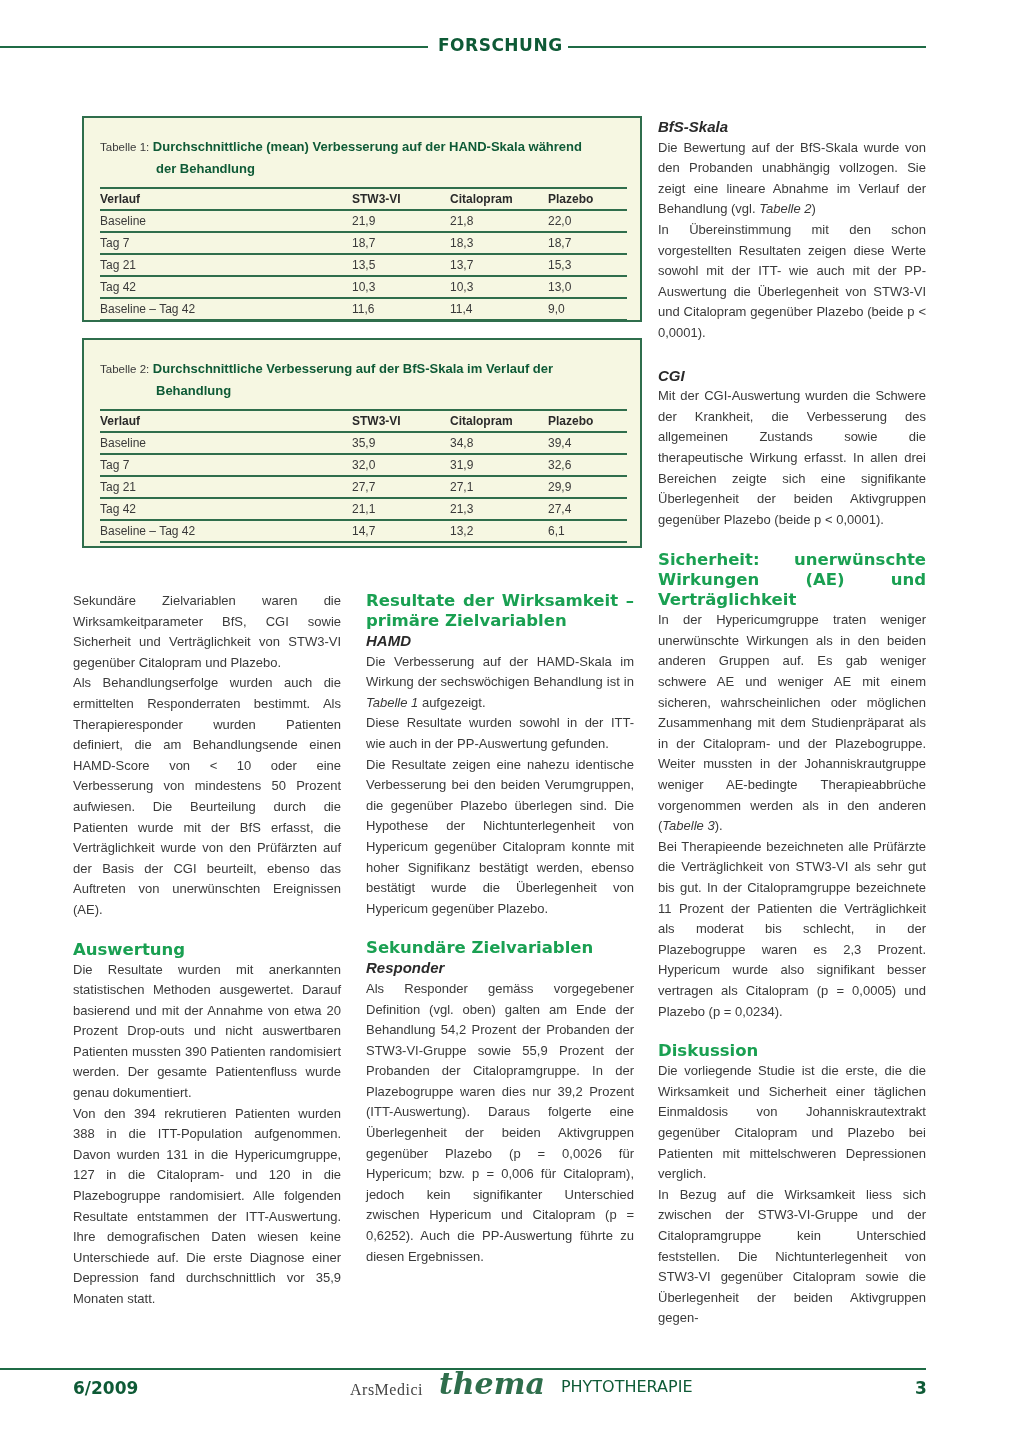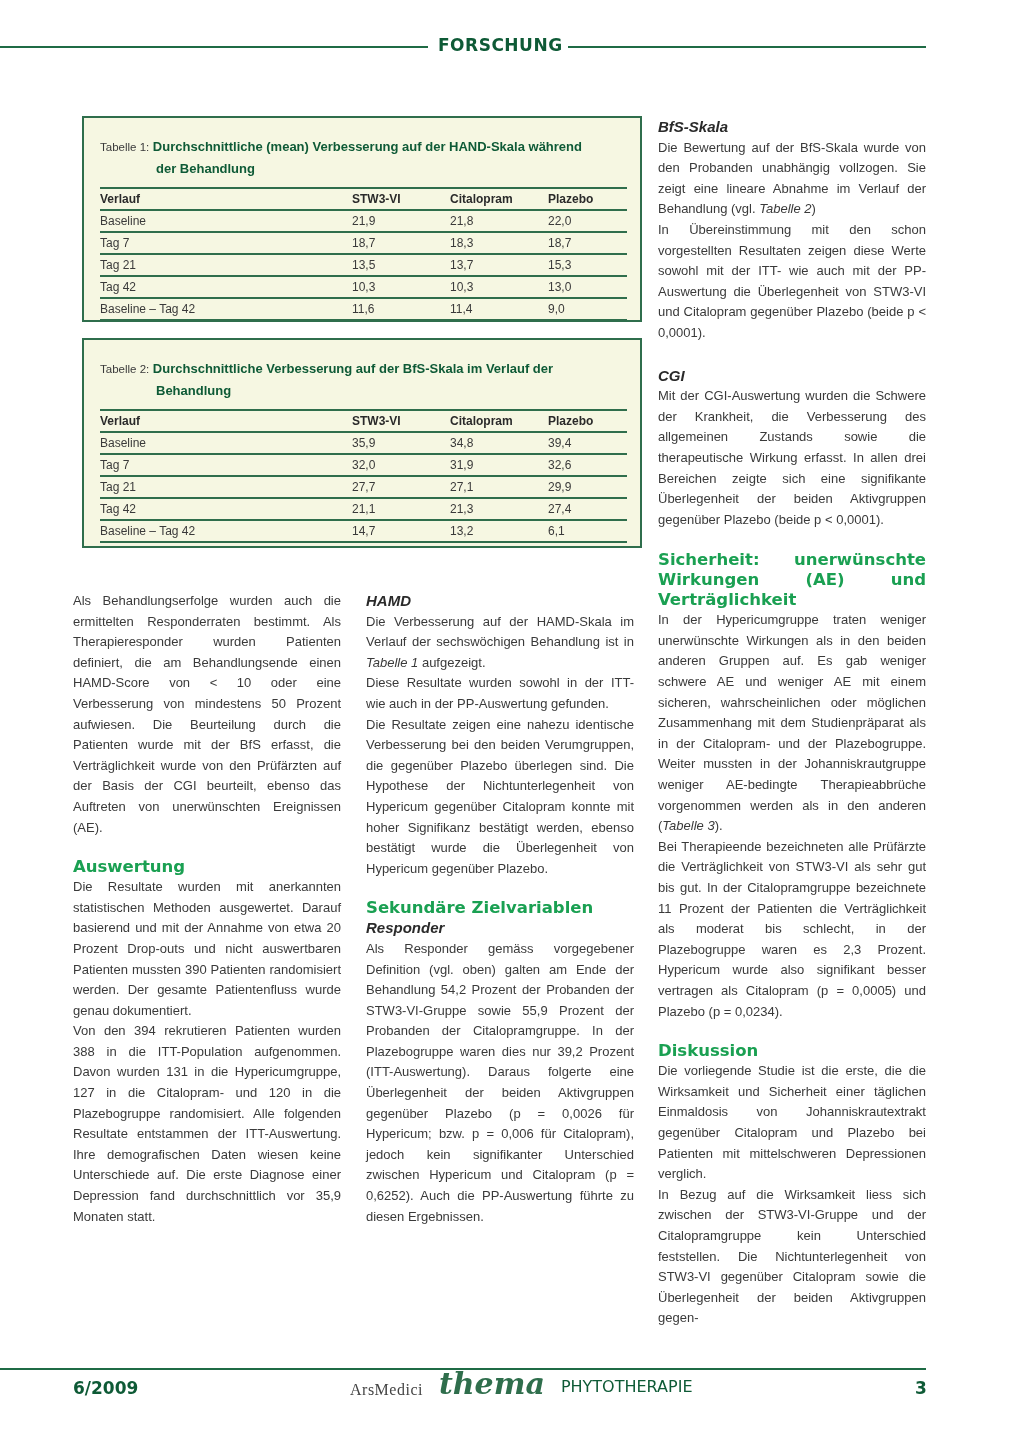--- a/index.html
+++ b/index.html
@@ -132,30 +132,32 @@
           <td>Baseline – Tag 42</td>
           <td>14,7</td>
           <td>13,2</td>
           <td>6,1</td>
         </tr>
     </tbody>
   </table>
 </div>
 
 <div class="col" style="top:591px; left:73px; width:268px;">
+  <p>Sekundäre Zielvariablen waren die Wirksamkeitparameter BfS, CGI sowie Sicherheit und Verträglichkeit von STW3-VI gegenüber Citalopram und Plazebo.</p>
   <p>Als Behandlungserfolge wurden auch die ermittelten Responderraten bestimmt. Als Therapieresponder wurden Patienten definiert, die am Behandlungsende einen HAMD-Score von &lt; 10 oder eine Verbesserung von mindestens 50 Prozent aufwiesen. Die Beurteilung durch die Patienten wurde mit der BfS erfasst, die Verträglichkeit wurde von den Prüfärzten auf der Basis der CGI beurteilt, ebenso das Auftreten von unerwünschten Ereignissen (AE).</p>
   <div class="gap" style="height:19px;"></div>
   <h2 class="h2">Auswertung</h2>
   <p>Die Resultate wurden mit anerkannten statistischen Methoden ausgewertet. Darauf basierend und mit der Annahme von etwa 20 Prozent Drop-outs und nicht auswertbaren Patienten mussten 390 Patienten randomisiert werden. Der gesamte Patientenfluss wurde genau dokumentiert.</p>
   <p>Von den 394 rekrutieren Patienten wurden 388 in die ITT-Population aufgenommen. Davon wurden 131 in die Hypericumgruppe, 127 in die Citalopram- und 120 in die Plazebogruppe randomisiert. Alle folgenden Resultate entstammen der ITT-Auswertung. Ihre demografischen Daten wiesen keine Unterschiede auf. Die erste Diagnose einer Depression fand durchschnittlich vor 35,9 Monaten statt.</p>
 </div>
 
 <div class="col" style="top:591px; left:366px; width:268px;">
+  <h2 class="h2">Resultate der Wirksamkeit – primäre Zielvariablen</h2>
   <h3 class="h3">HAMD</h3>
-  <p><span>Die Verbesserung auf der HAMD-Skala im Verlauf der sechswöchigen Behandlung ist in </span><em>Tabelle 1</em><span> aufgezeigt.</span></p>
+  <p><span>Die Verbesserung auf der HAMD-Skala im Wirkung der sechswöchigen Behandlung ist in </span><em>Tabelle 1</em><span> aufgezeigt.</span></p>
   <p>Diese Resultate wurden sowohl in der ITT- wie auch in der PP-Auswertung gefunden.</p>
   <p>Die Resultate zeigen eine nahezu identische Verbesserung bei den beiden Verumgruppen, die gegenüber Plazebo überlegen sind. Die Hypothese der Nichtunterlegenheit von Hypericum gegenüber Citalopram konnte mit hoher Signifikanz bestätigt werden, ebenso bestätigt wurde die Überlegenheit von Hypericum gegenüber Plazebo.</p>
   <div class="gap" style="height:19px;"></div>
   <h2 class="h2">Sekundäre Zielvariablen</h2>
   <h3 class="h3">Responder</h3>
   <p>Als Responder gemäss vorgegebener Definition (vgl. oben) galten am Ende der Behandlung 54,2 Prozent der Probanden der STW3-VI-Gruppe sowie 55,9 Prozent der Probanden der Citalopramgruppe. In der Plazebogruppe waren dies nur 39,2 Prozent (ITT-Auswertung). Daraus folgerte eine Überlegenheit der beiden Aktivgruppen gegenüber Plazebo (p = 0,0026 für Hypericum; bzw. p = 0,006 für Citalopram), jedoch kein signifikanter Unterschied zwischen Hypericum und Citalopram (p = 0,6252). Auch die PP-Auswertung führte zu diesen Ergebnissen.</p>
 </div>
 
 <div class="col" style="top:117px; left:658px; width:268px;">
   <h3 class="h3">BfS-Skala</h3>

